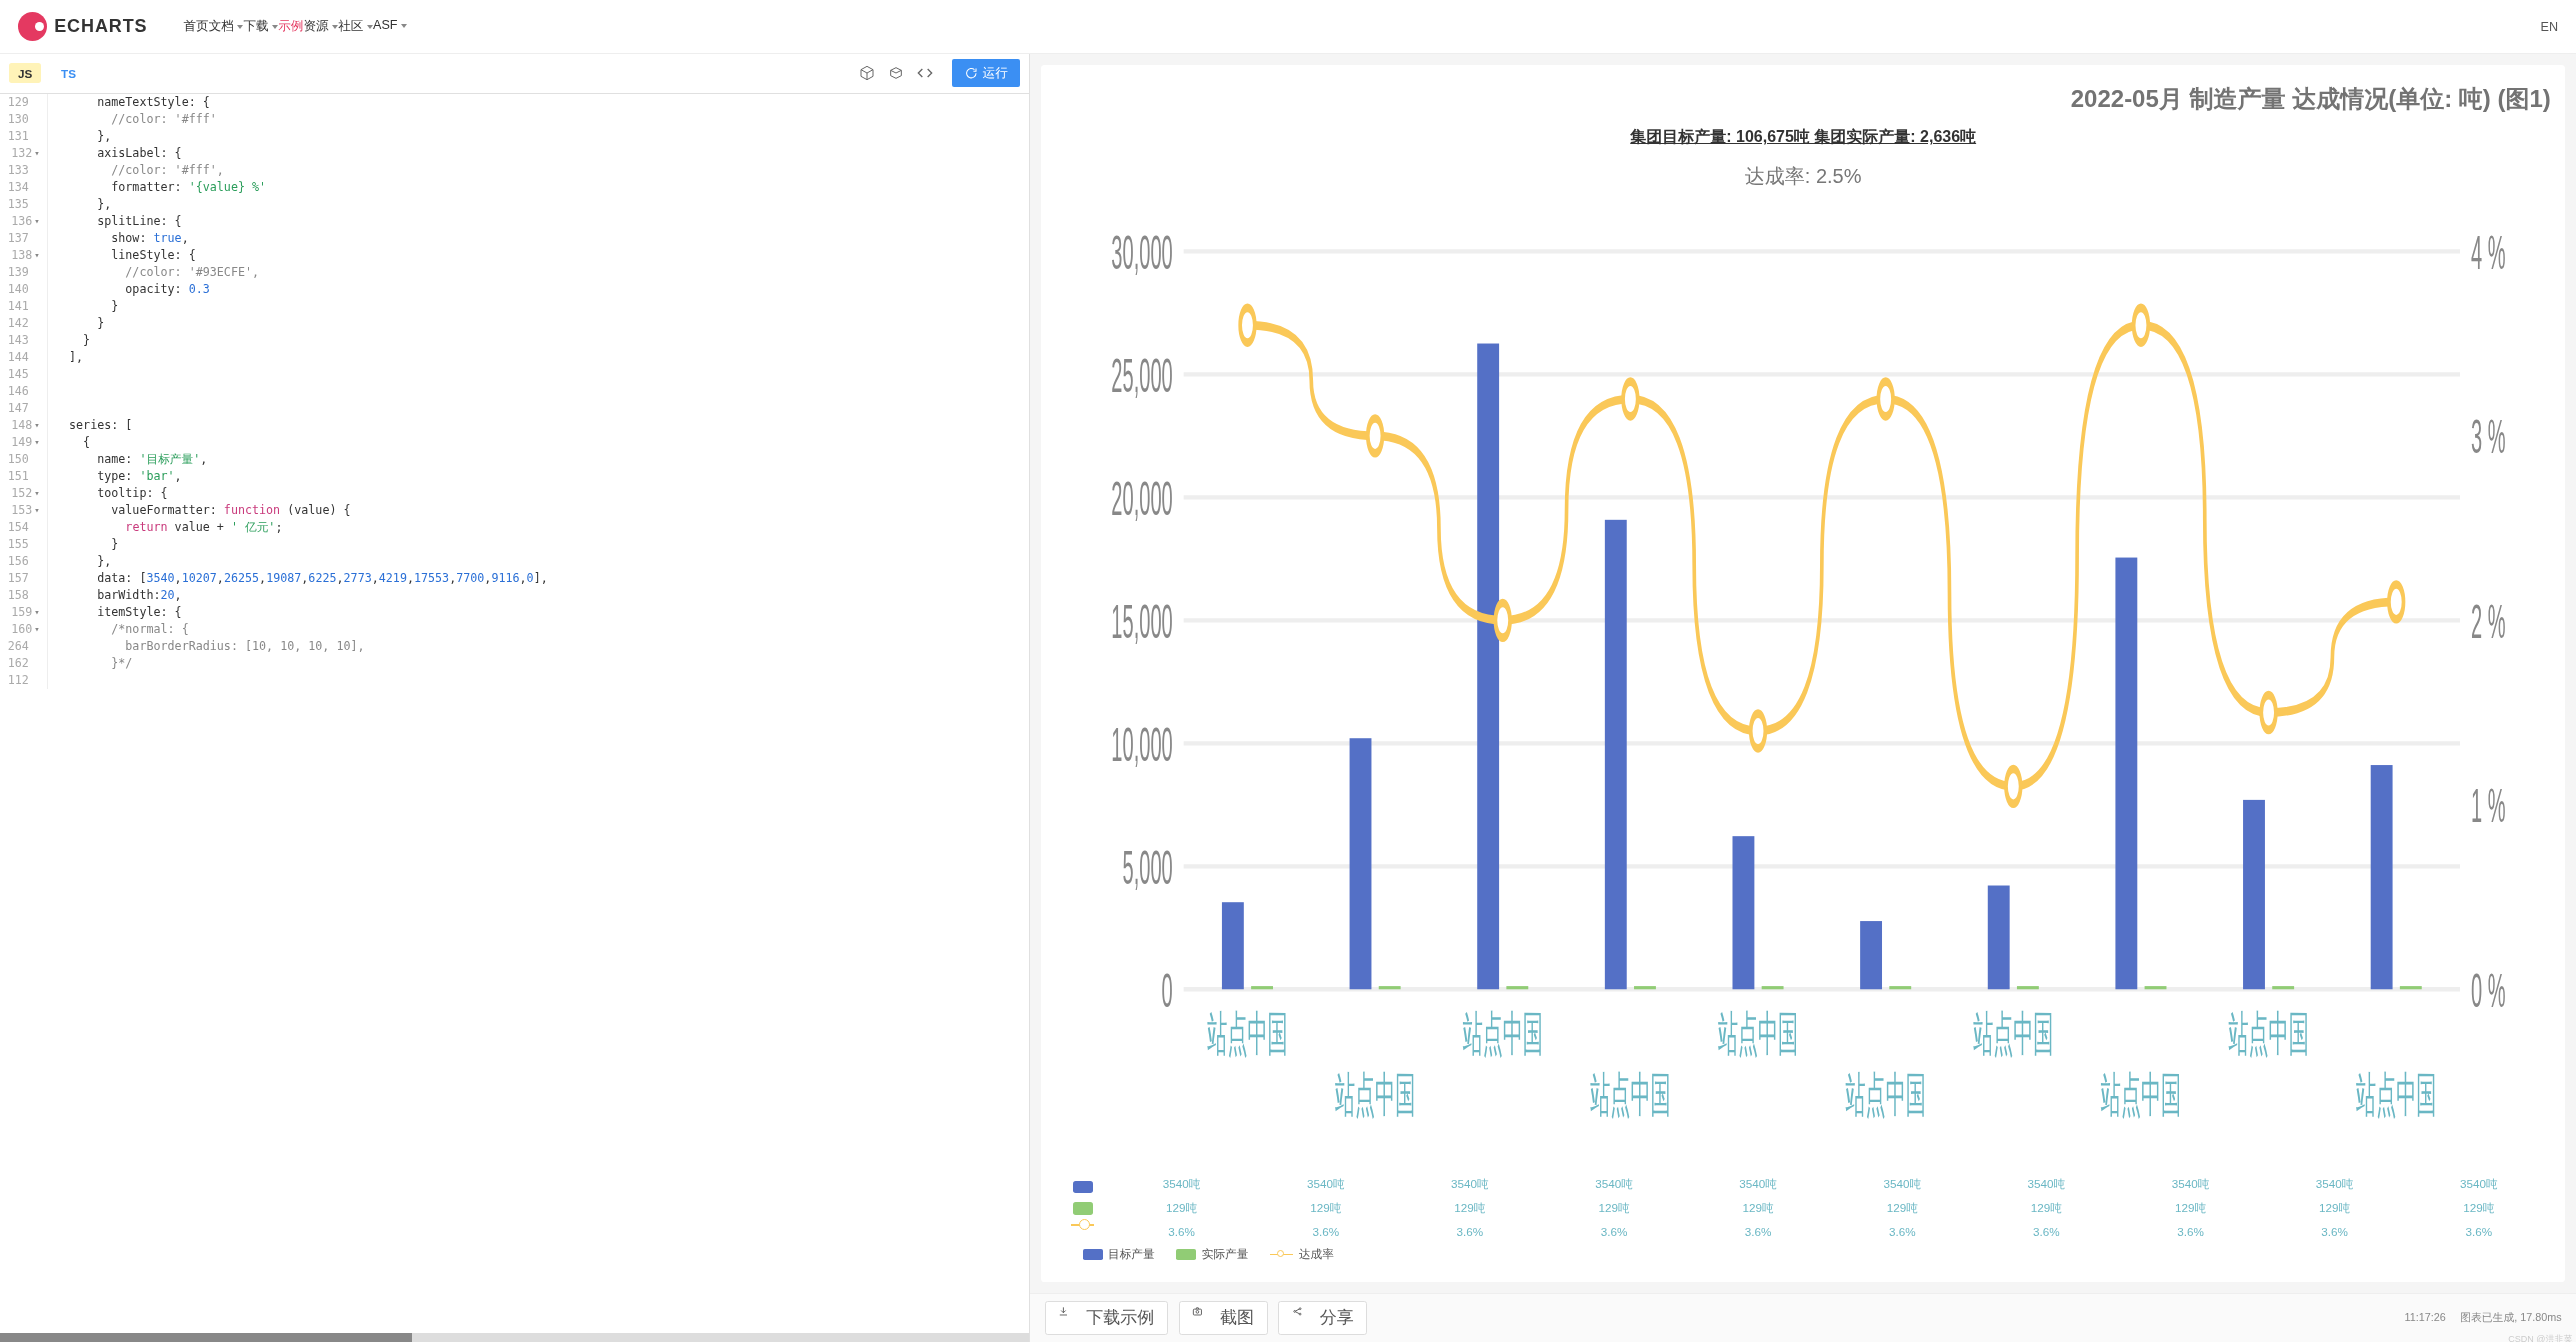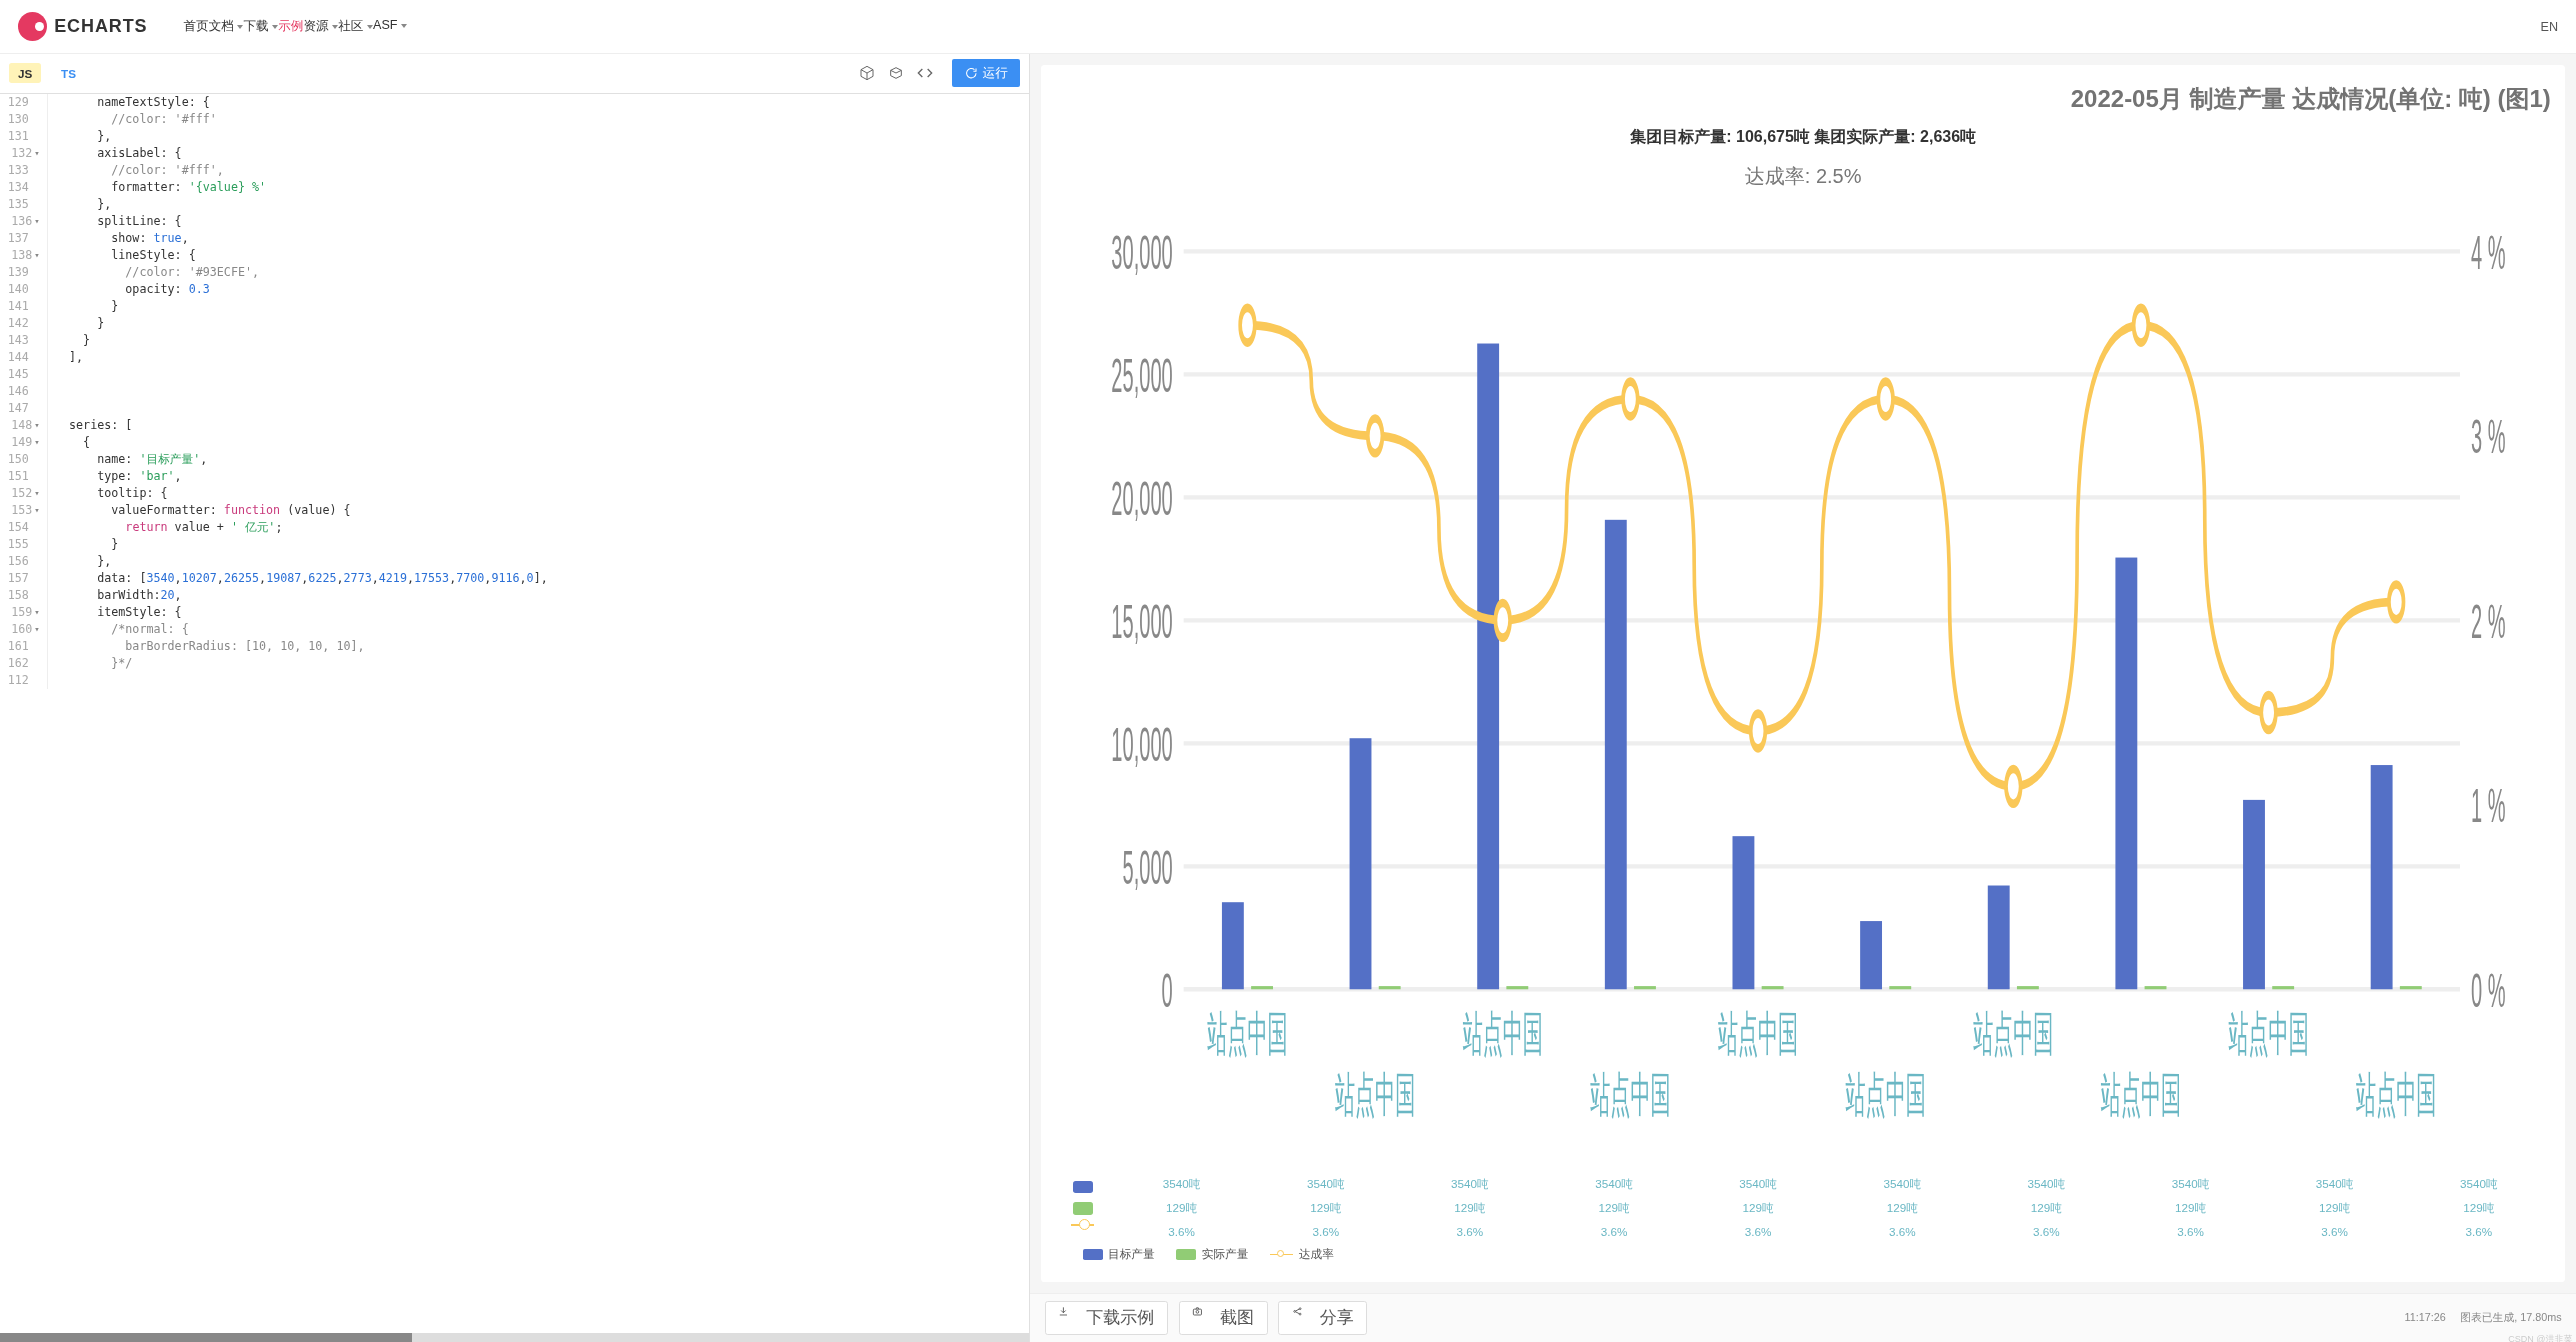--- a/index.html
+++ b/index.html
@@ -57,21 +57,21 @@
 .right-bar { display: flex; align-items: center; padding: 9px 14.4px; gap: 16px; background: #fafafa; border-bottom: 0.9px solid #e8e8e8; }
 .toggle { width: 32px; height: 16px; border-radius: 8px; background: #ddd; position: relative; cursor: pointer; }
 .toggle::after { content: ""; position: absolute; left: 1.8px; top: 1.8px; width: 12.6px; height: 12.6px; border-radius: 50%; background: #fff; }
 .toggle-label { color: #666; font-size: 11.7px; }
 .select-box { border: 0.9px solid #ddd; border-radius: 3.6px; padding: 3.6px 9px; cursor: pointer; background: #fff; color: #666; display: flex; align-items: center; gap: 5.4px; }
 .checkbox { width: 12.6px; height: 12.6px; border: 0.9px solid #ccc; border-radius: 1.8px; display: inline-block; }
 
 
 .chart-panel { flex: 1; margin: 10.8px; background: #fff; border-radius: 3.6px; padding: 10.8px 14.4px; display: flex; flex-direction: column; overflow: hidden; }
 .chart-title { text-align: right; font-size: 24px; font-weight: 700; color: #737373; margin: 7.2px 0; }
-.chart-sub { text-align: center; font-size: 16px; font-weight: 700; color: #333; margin: 5.4px 0; }
+.chart-sub { text-align: center; font-size: 16px; font-weight: 700; color: #333; margin: 5.4px 0; text-decoration: underline; }
 .chart-rate { text-align: center; font-size: 20px; color: #777; margin: 9px 0 18px; }
 .chart-area { flex: 1; position: relative; min-height: 180px; }
 .chart-svg { width: 100%; height: 100%; }
 
 
 .legend-table { display: flex; margin-top: 14.4px; font-size: 11.7px; }
 .legend-col-icons { width: 54px; display: flex; flex-direction: column; align-items: center; gap: 9px; padding-top: 3.6px; }
 .legend-icon { width: 20px; height: 12.6px; border-radius: 2.7px; }
 .legend-icon.bar1 { background: #5470c6; }
 .legend-icon.bar2 { background: #91cc75; }
@@ -265,21 +265,21 @@
             </div>
             <div class="ln">
               <span>159</span>
               <span class="fold">▾</span>
             </div>
             <div class="ln">
               <span>160</span>
               <span class="fold">▾</span>
             </div>
             <div class="ln">
-              <span>161</span>
+              <span>264</span>
               <span style="width:9px"></span>
             </div>
             <div class="ln">
               <span>162</span>
               <span style="width:9px"></span>
             </div>
             <div class="ln">
               <span>112</span>
               <span style="width:9px"></span>
             </div>

